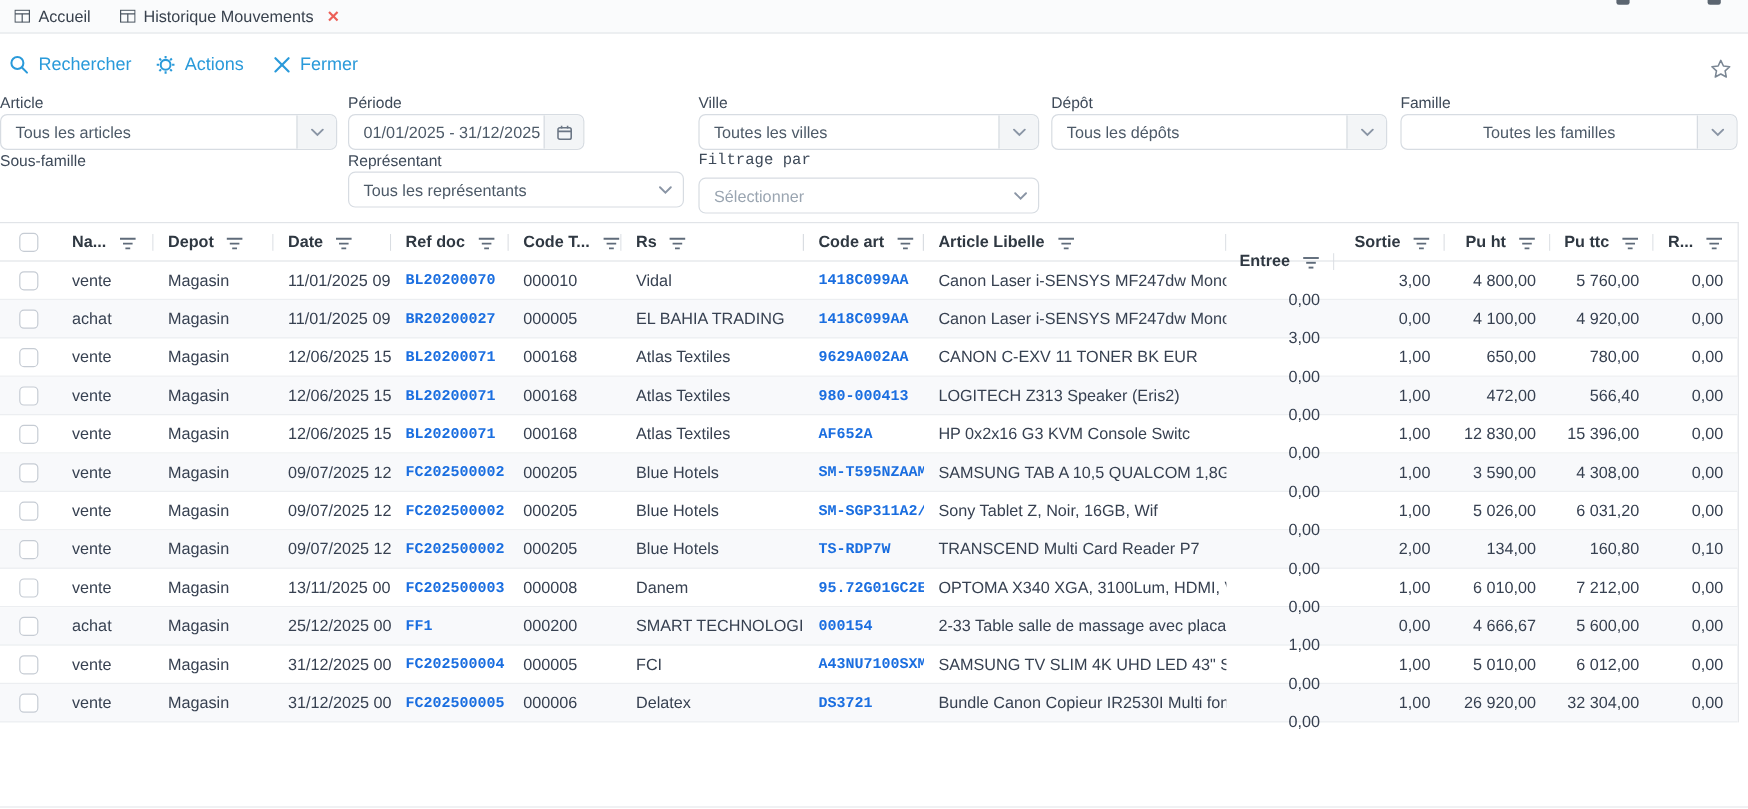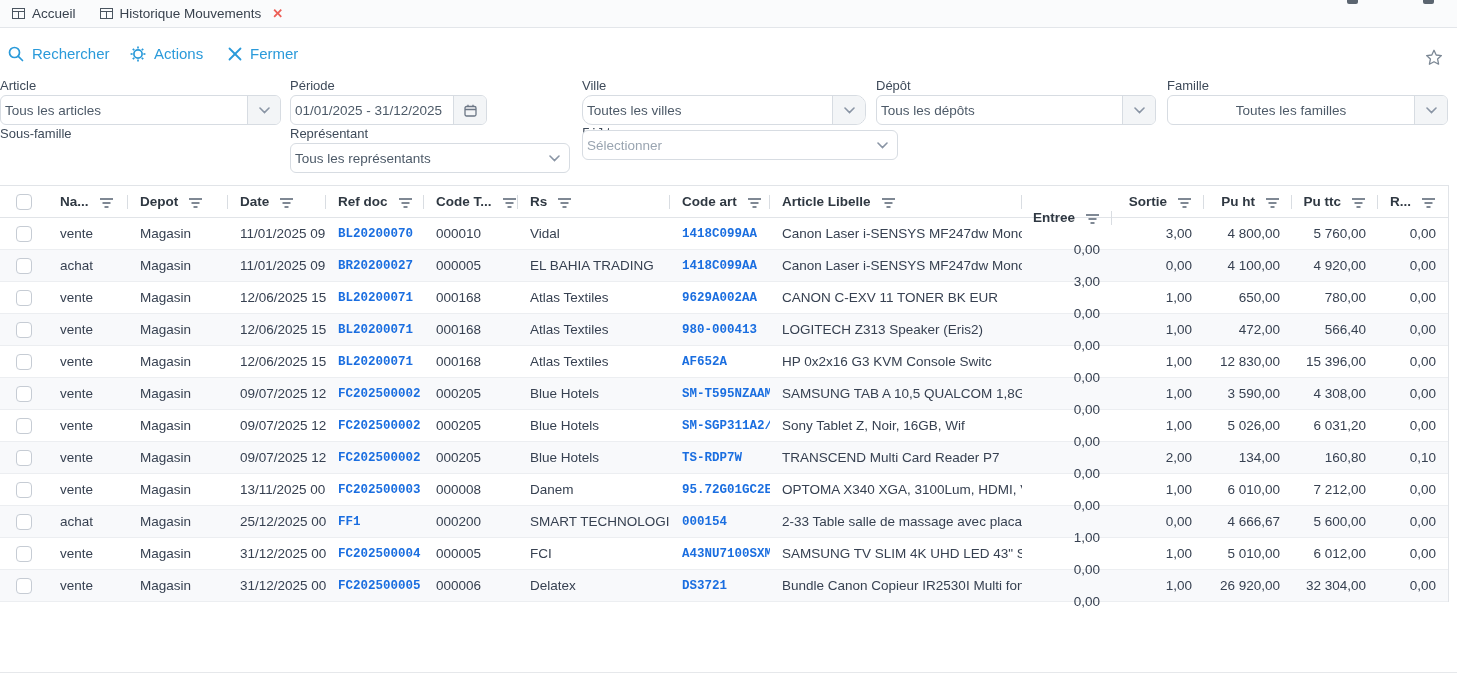--- a/index.html
+++ b/index.html
@@ -19,21 +19,21 @@
   .toolbar { position:absolute; left:0; top:29px; width:1449px; height:49px; background:#fff;padding-left:28px; }
   .tool-btn { position:absolute; top:0; height:49px; display:flex; align-items:center; gap:8px;
     color:var(--accent); font-size:15px; cursor:pointer; }
   .star-wrap { position:absolute; top:49px; right:14px; }
 
   
   .filters { position:absolute; left:0; top:78px; width:1457px; height:100px; }
   .flabel { position:absolute; font-size:13px; color:#3e4a59; }
   .fbox { position:absolute; height:30px; border:1px solid #d7dce2; border-radius:6px; background:#fff;
     display:flex; align-items:center; overflow:hidden; }
-  .fbox .val { flex:1; padding:0 4px; font-size:13.5px; color:#4d5a68; white-space:nowrap; overflow:hidden; }
+  .fbox .val { flex:1; padding:0 12px; font-size:13.5px; color:#4d5a68; white-space:nowrap; overflow:hidden; }
   .fbox .val.placeholder { color:#9aa5b1; }
   .suffix { width:33px; align-self:stretch; border-left:1px solid #d7dce2; background:#f3f5f7;
     display:flex; align-items:center; justify-content:center; cursor:pointer; }
   .chev-inline { width:30px; display:flex; align-items:center; justify-content:center; cursor:pointer; }
   .fbox.focused { border-color:#98a1ac; }
 
   
   .grid { position:absolute; left:0; top:185px; width:1449px; border-top:1px solid #e1e4e8;
     border-right:1px solid #e1e4e8; background:#fff; }
   .tr { display:flex; width:1448px; height:32px; align-items:center; border-bottom:1px solid #eceef1; }
@@ -151,21 +151,21 @@
     <span class="val">01/01/2025 - 31/12/2025</span>
     <span class="suffix">
       <svg width="13" height="13" viewBox="0 0 13 13">
           <rect x="1" y="2.5" width="11" height="9.5" rx="1.5" fill="none" stroke="#6b7685" stroke-width="1.3"></rect>
           <line x1="1" y1="5.5" x2="12" y2="5.5" stroke="#6b7685" stroke-width="1.3"></line>
           <line x1="4" y1="0.8" x2="4" y2="3" stroke="#6b7685" stroke-width="1.3"></line>
           <line x1="9" y1="0.8" x2="9" y2="3" stroke="#6b7685" stroke-width="1.3"></line>
         </svg>
     </span>
   </div>
-  <div class="fbox" style="left:582px;top:17px;width:284px;border-radius:10px;">
+  <div class="fbox" style="left:582px;top:17px;width:284px;">
     <span class="val">Toutes les villes</span>
     <span class="suffix">
         <svg width="11" height="7" viewBox="0 0 11 7">
           <polyline points="1,1 5.5,5.5 10,1" fill="none" stroke="#8a95a5" stroke-width="1.6" stroke-linecap="round"></polyline>
         </svg>
       </span>
   </div>
   <div class="fbox" style="left:876px;top:17px;width:280px;">
     <span class="val">Tous les dépôts</span>
     <span class="suffix">
@@ -188,21 +188,21 @@
   <span class="flabel" style="left:582px;top:48px;font-family:Liberation Mono, monospace;">Filtrage par</span>
 
   <div class="fbox" style="left:290px;top:65px;width:280px;">
     <span class="val">Tous les représentants</span>
     <span class="chev-inline">
         <svg width="11" height="7" viewBox="0 0 11 7">
           <polyline points="1,1 5.5,5.5 10,1" fill="none" stroke="#8a95a5" stroke-width="1.6" stroke-linecap="round"></polyline>
         </svg>
       </span>
   </div>
-  <div class="fbox" style="left:582px;top:52px;width:316px;">
+  <div class="fbox" style="left:582px;top:70px;width:284px;">
     <span class="val placeholder">Sélectionner</span>
     <span class="chev-inline">
         <svg width="11" height="7" viewBox="0 0 11 7">
           <polyline points="1,1 5.5,5.5 10,1" fill="none" stroke="#8a95a5" stroke-width="1.6" stroke-linecap="round"></polyline>
         </svg>
       </span>
   </div>
 </div>
 
 <div class="grid" id="grid">

